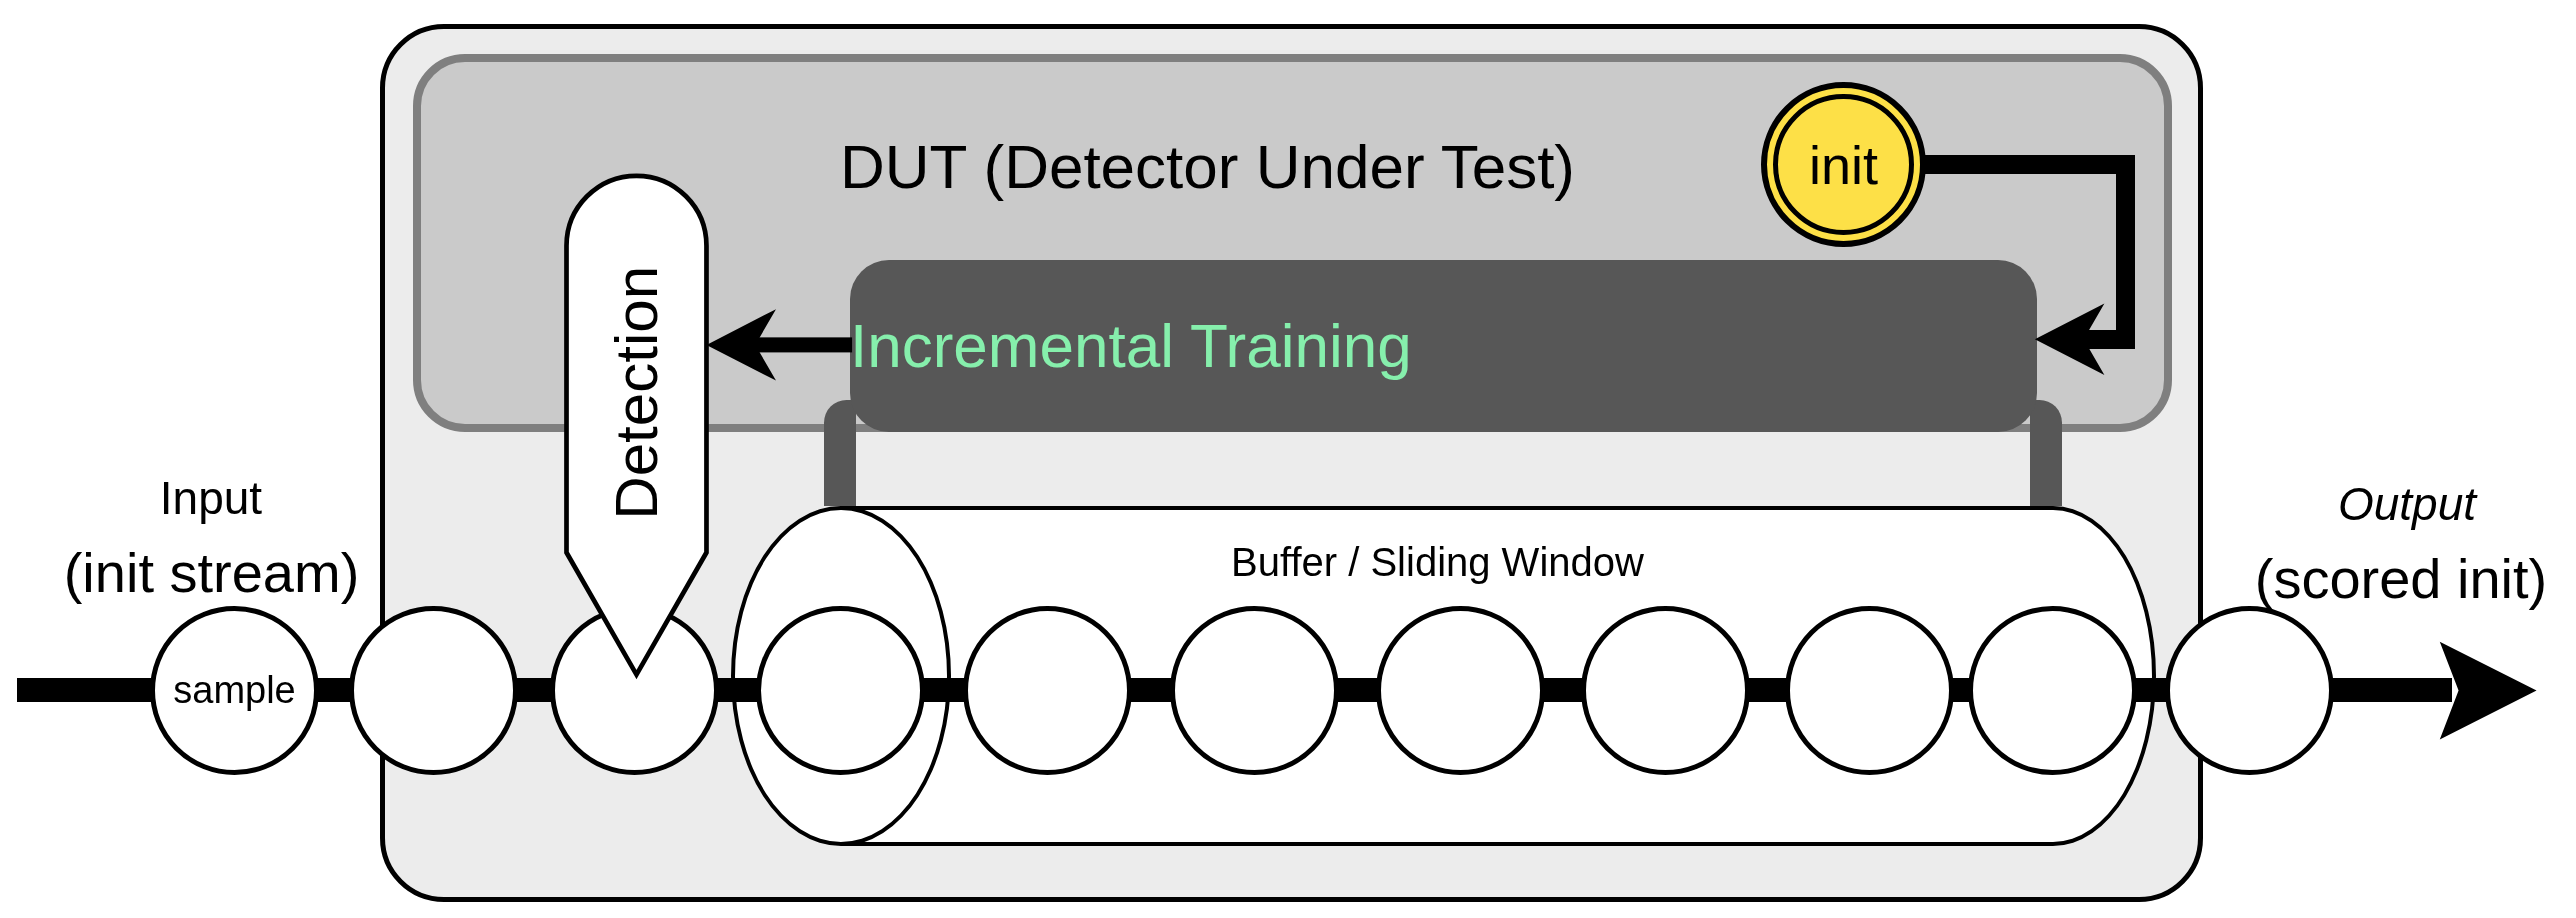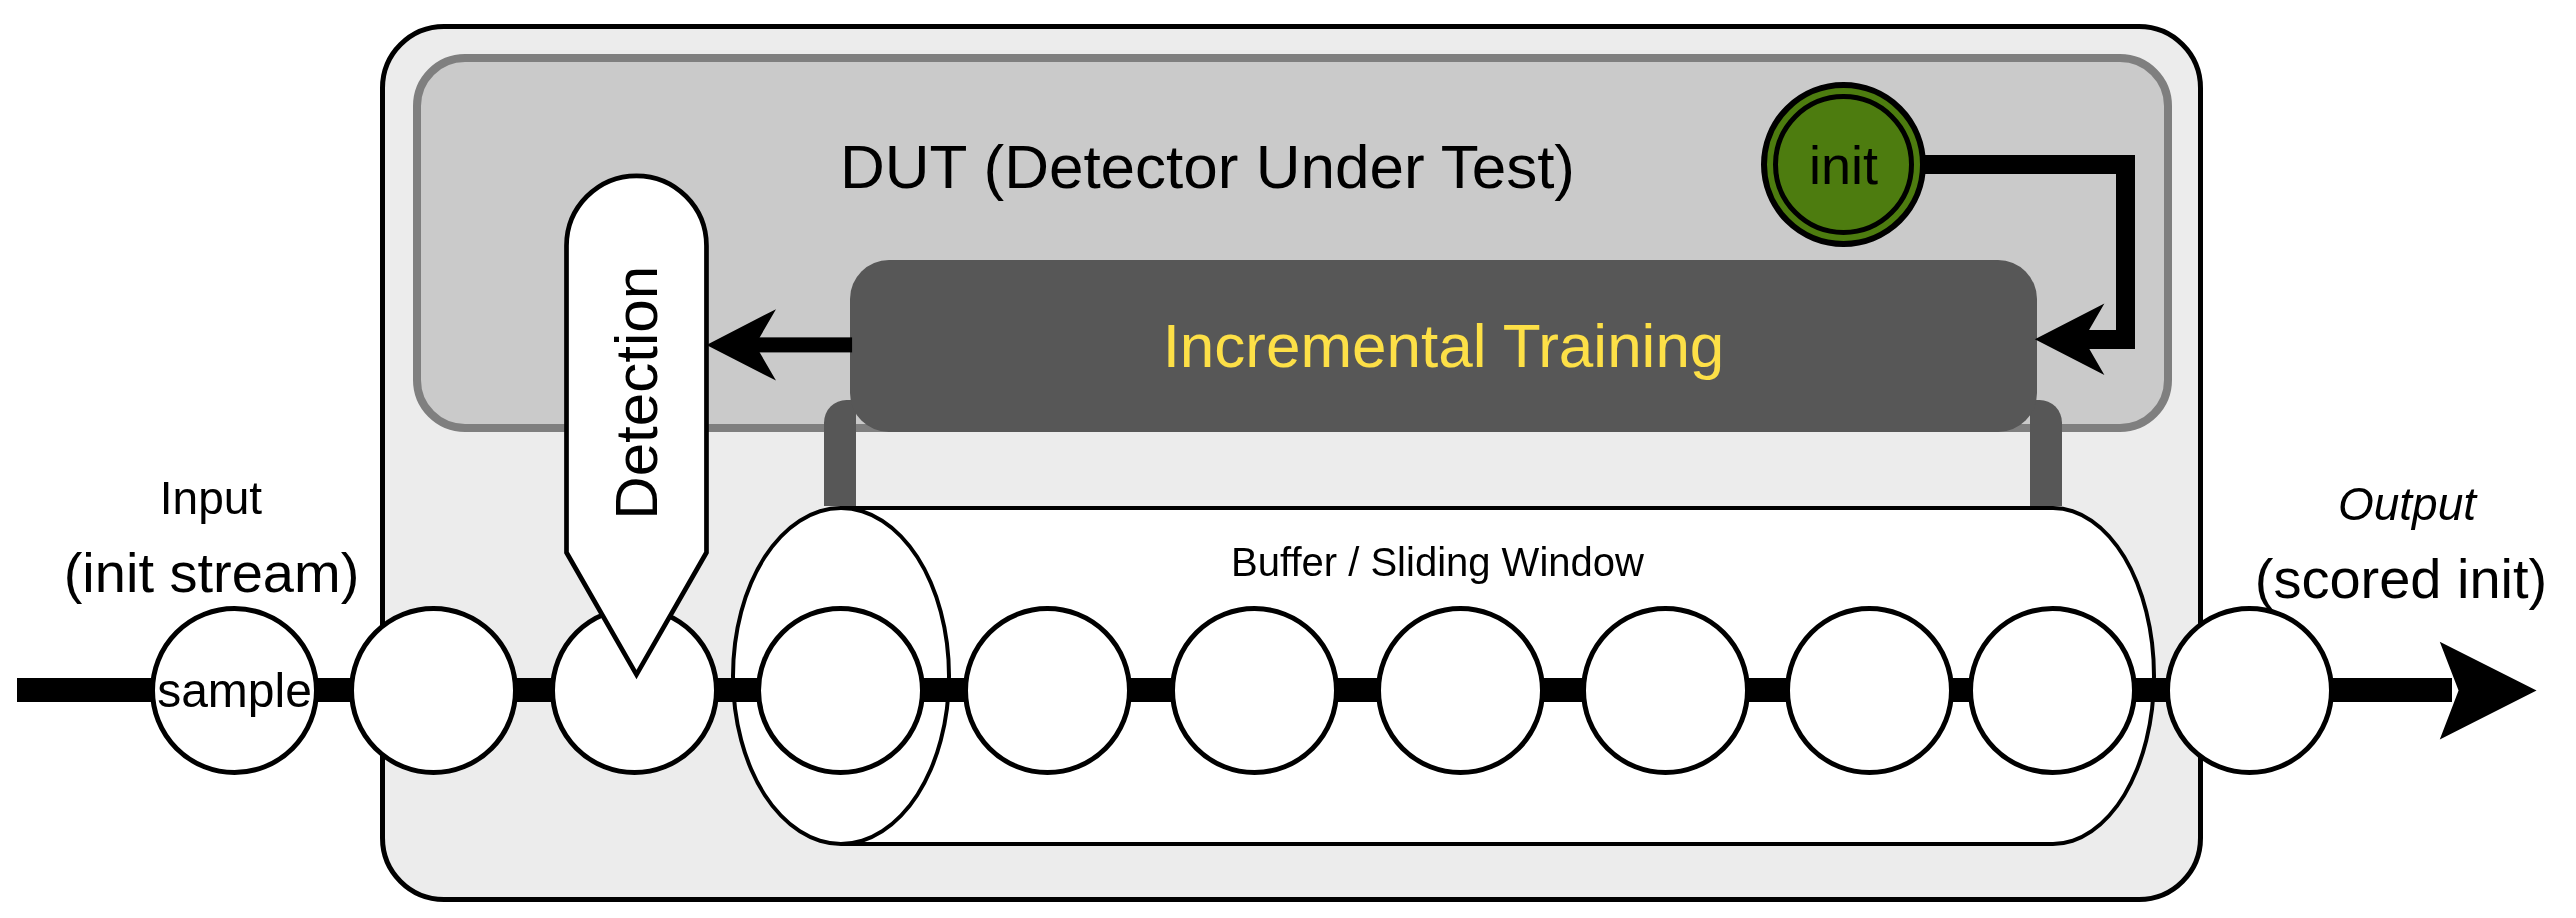--- a/index.html
+++ b/index.html
@@ -40,31 +40,31 @@
   #left-pipe  { left: 824px;  border-radius: 22.5px 0 0 0; }
   #right-pipe { left: 2030px; border-radius: 0 22.5px 0 0; }
   
   #inc-box {
     left: 850px; top: 260px; width: 1187px; height: 172px;
     background: #575757;
     border-radius: 39px;
   }
   #inc-label {
     display: block; width: 100%; height: 172px; line-height: 172px;
-    text-align: center; color: #fde047; font-size: 62px;
+    text-align: left; color: #86efac; font-size: 62px;
   }
   
   .conn { background: #000000; }
   #init-conn-h1 { left: 1916px; top: 155px; width: 218px; height: 19px; }
   #init-conn-v  { left: 2116px; top: 155px; width: 19px;  height: 194px; }
   #init-conn-h2 { left: 2078px; top: 330px; width: 56px;  height: 19px; }
   
   #init-circle {
     left: 1761px; top: 82px; width: 165px; height: 165px;
-    background: #4d7c0f; border: 6.6px solid #000000; border-radius: 50%;
+    background: #fde047; border: 6.6px solid #000000; border-radius: 50%;
     box-sizing: border-box;
   }
   #init-circle .inner {
     position: absolute; left: 5.6px; top: 5.6px; right: 5.6px; bottom: 5.6px;
     border: 5.6px solid #000000; border-radius: 50%;
     display: flex; align-items: center; justify-content: center;
     font-size: 54px;
   }
   
   #buffer-box {
@@ -83,21 +83,21 @@
     box-sizing: border-box;
   }
   
   #stream-line { left: 17px; top: 678px; width: 2435px; height: 24.4px; background: #000000; }
   
   .sample-circle {
     top: 606px; width: 169px; height: 169px;
     background: #ffffff; border: 5.6px solid #000000; border-radius: 50%;
     box-sizing: border-box;
     display: flex; align-items: center; justify-content: center;
-    font-size: 48px;
+    font-size: 38px;
   }
   
   .big-label  { font-size: 46px; line-height: 68px; }
   .sub-label  { font-size: 56px; line-height: 62px; }
   #input-title    { left: 70px;   top: 464px; width: 282px; }
   #input-subtitle { left: 23.5px;   top: 542px; width: 376px; }
   #output-title    { left: 2266px; top: 470px; width: 282px; font-style: italic; }
   #output-subtitle { left: 2239px; top: 548px; width: 324px; }
   
   #overlay { left: 0; top: 0; width: 2576px; height: 919px; pointer-events: none; }

